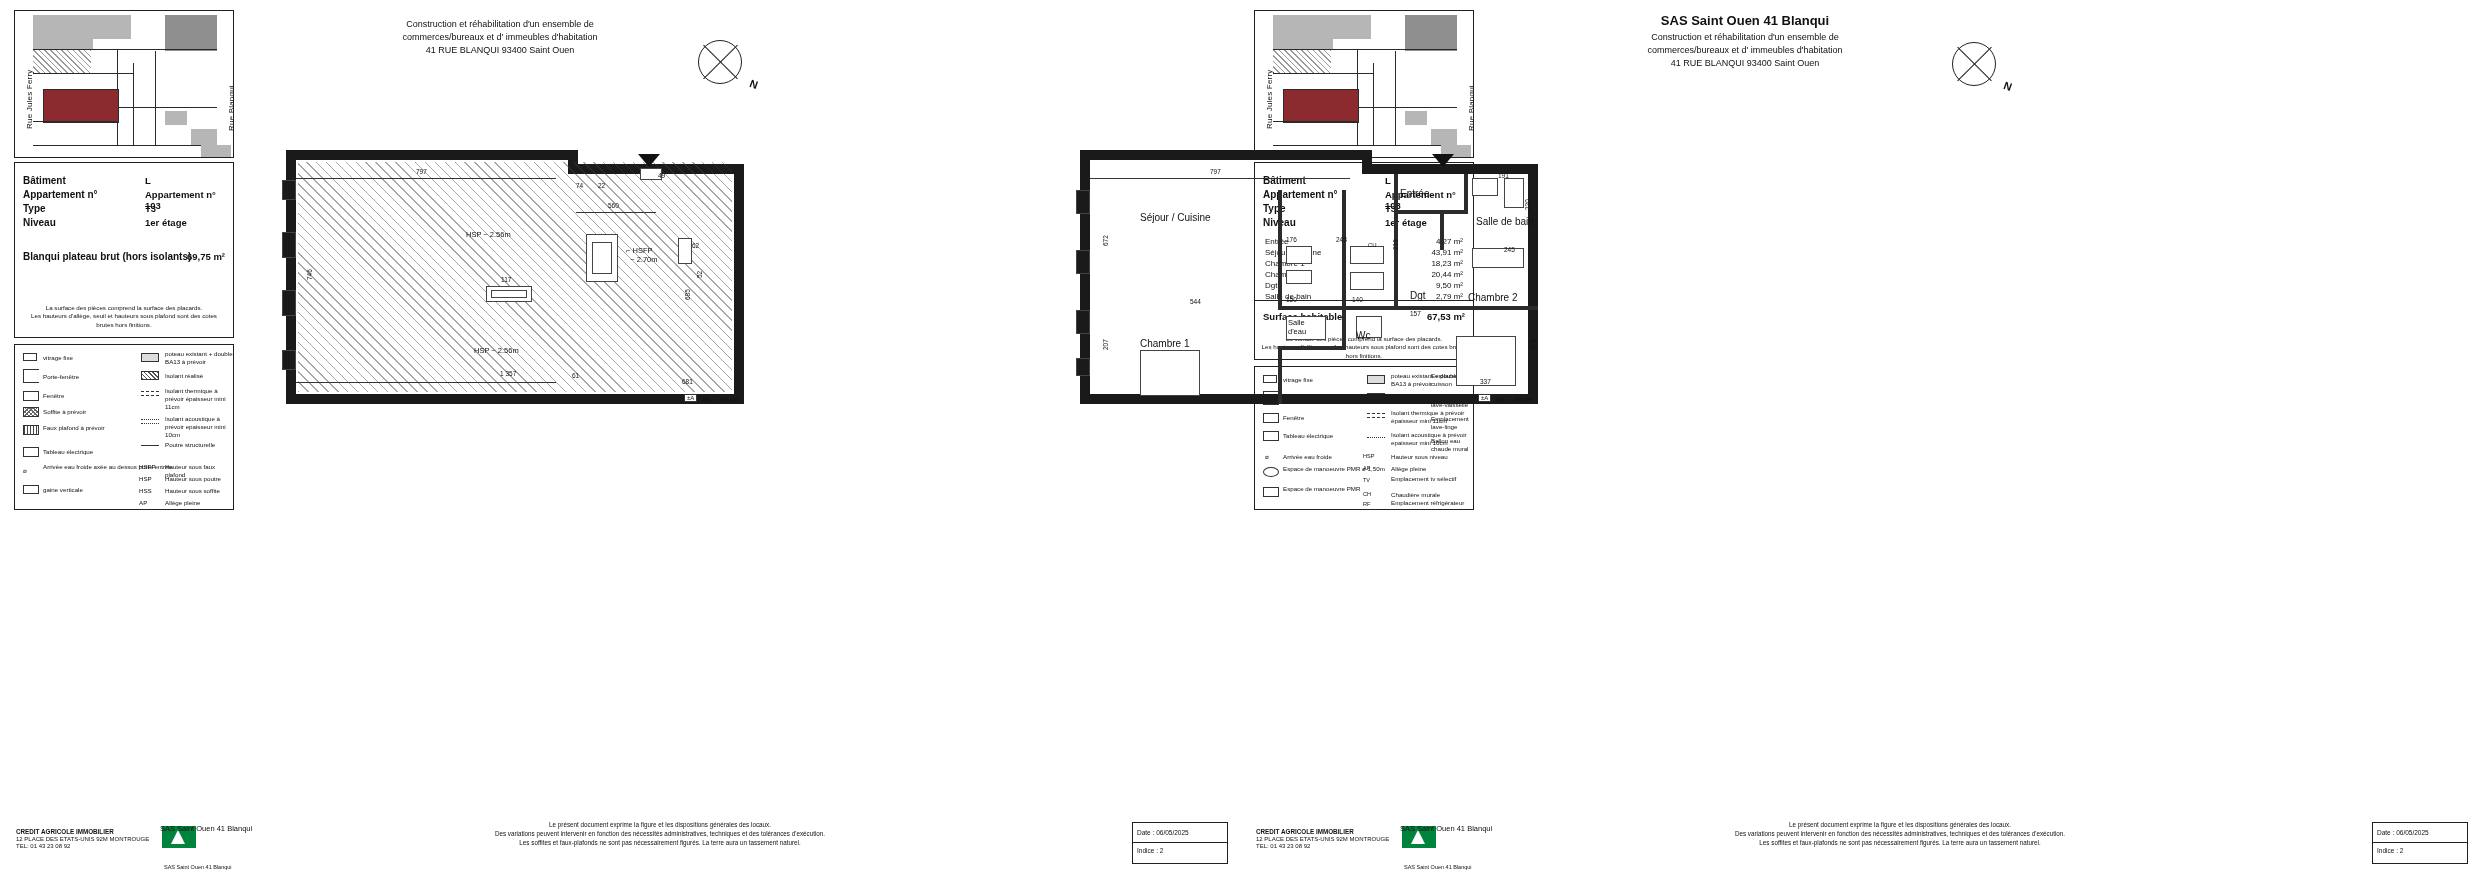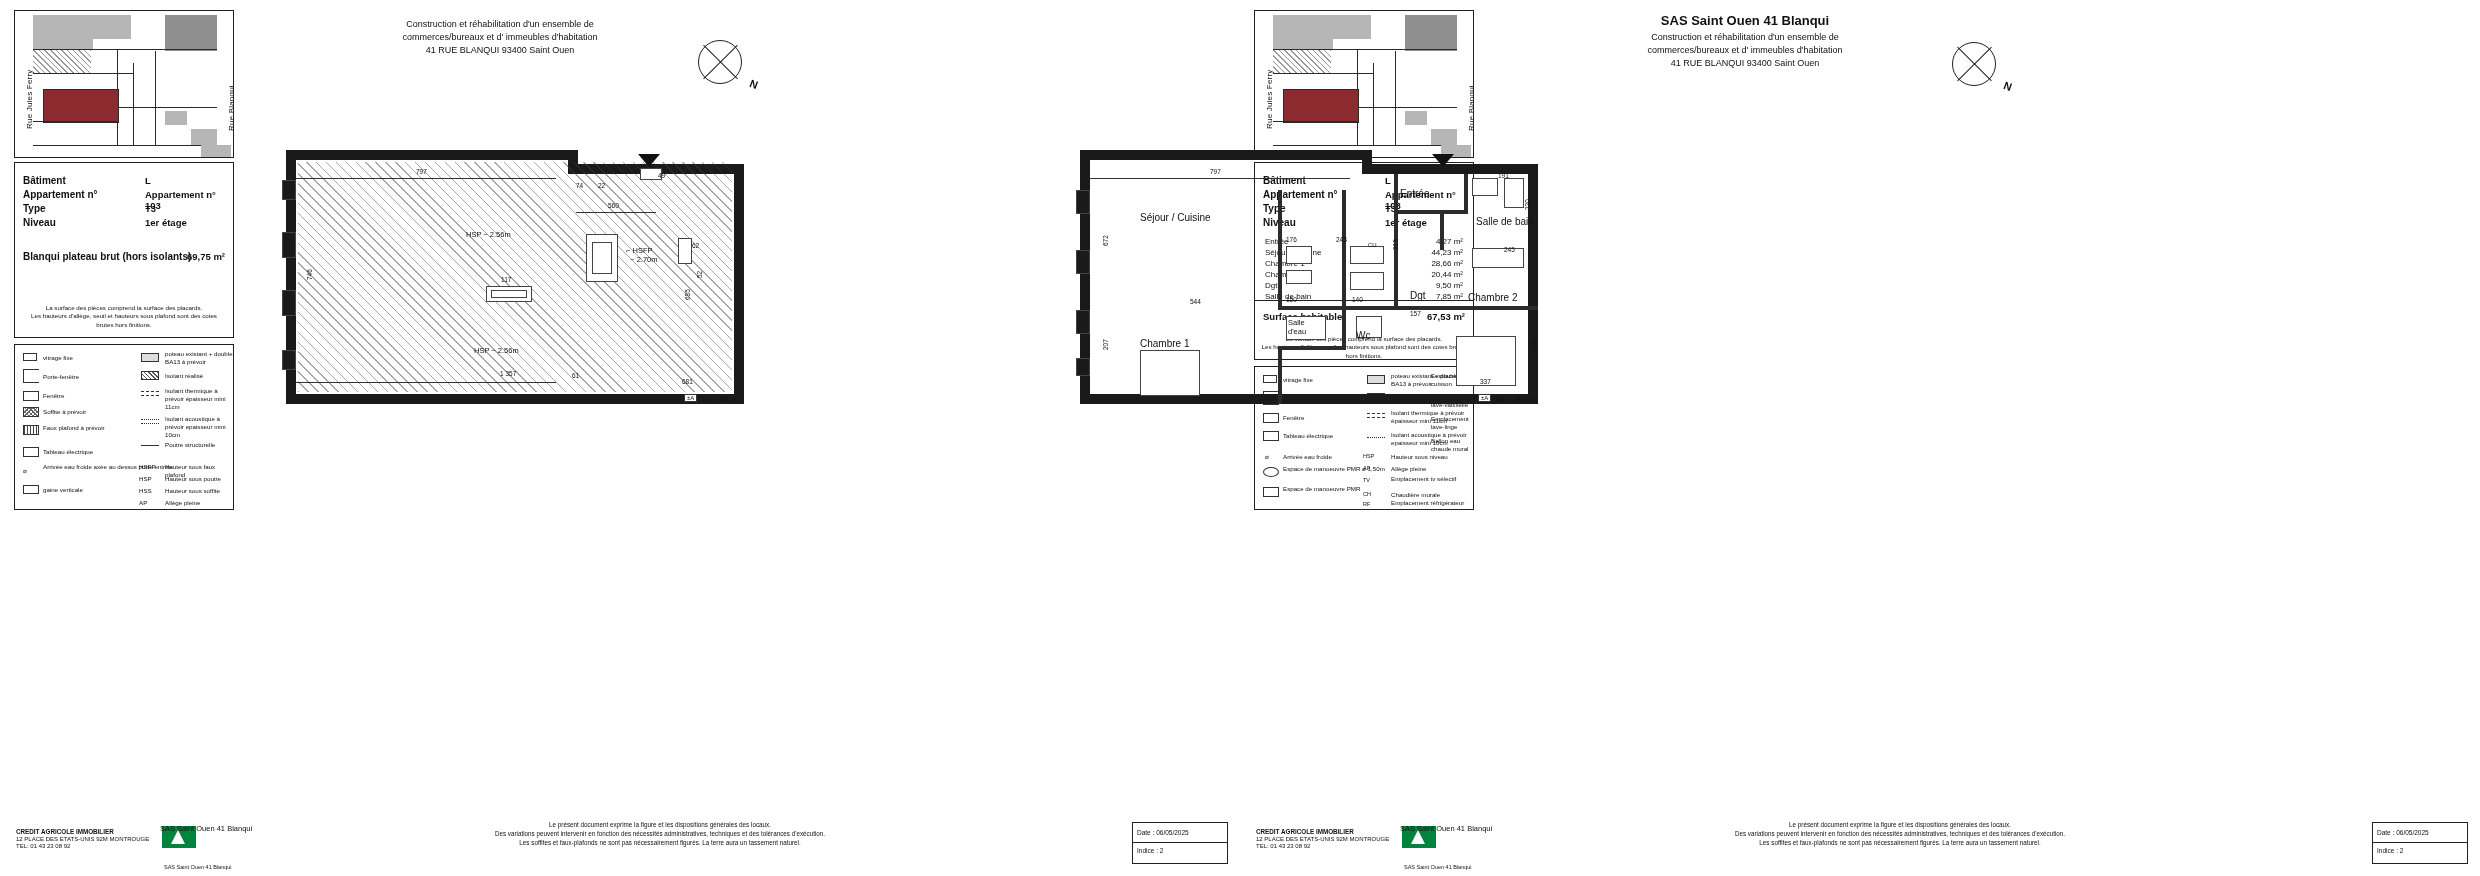--- a/index.html
+++ b/index.html
@@ -323,37 +323,37 @@
         <span class="lbl">Niveau</span>
         <span class="val">1er étage</span>
       </div>
 
       <div class="drow" style="top:74px;">
           <span class="dn">Entrée</span>
           <span class="dv">4.27 m²</span>
         </div>
       <div class="drow" style="top:85px;">
           <span class="dn">Séjour / Cuisine</span>
-          <span class="dv">44,23 m²</span>
+          <span class="dv">43,91 m²</span>
         </div>
       <div class="drow" style="top:96px;">
           <span class="dn">Chambre 1</span>
-          <span class="dv">28,66 m²</span>
+          <span class="dv">18,23 m²</span>
         </div>
       <div class="drow" style="top:107px;">
           <span class="dn">Chambre 2</span>
           <span class="dv">20,44 m²</span>
         </div>
       <div class="drow" style="top:118px;">
           <span class="dn">Dgt</span>
           <span class="dv">9,50 m²</span>
         </div>
       <div class="drow" style="top:129px;">
           <span class="dn">Salle de bain</span>
-          <span class="dv">7,85 m²</span>
+          <span class="dv">2,79 m²</span>
         </div>
       <div class="drow" style="top:140px;">
           <span class="dn">Salle d'eau</span>
           <span class="dv">2,26 m²</span>
         </div>
       <div class="drow" style="top:151px;">
           <span class="dn">Wc</span>
           <span class="dv">2.11 m²</span>
         </div>
     </div>

